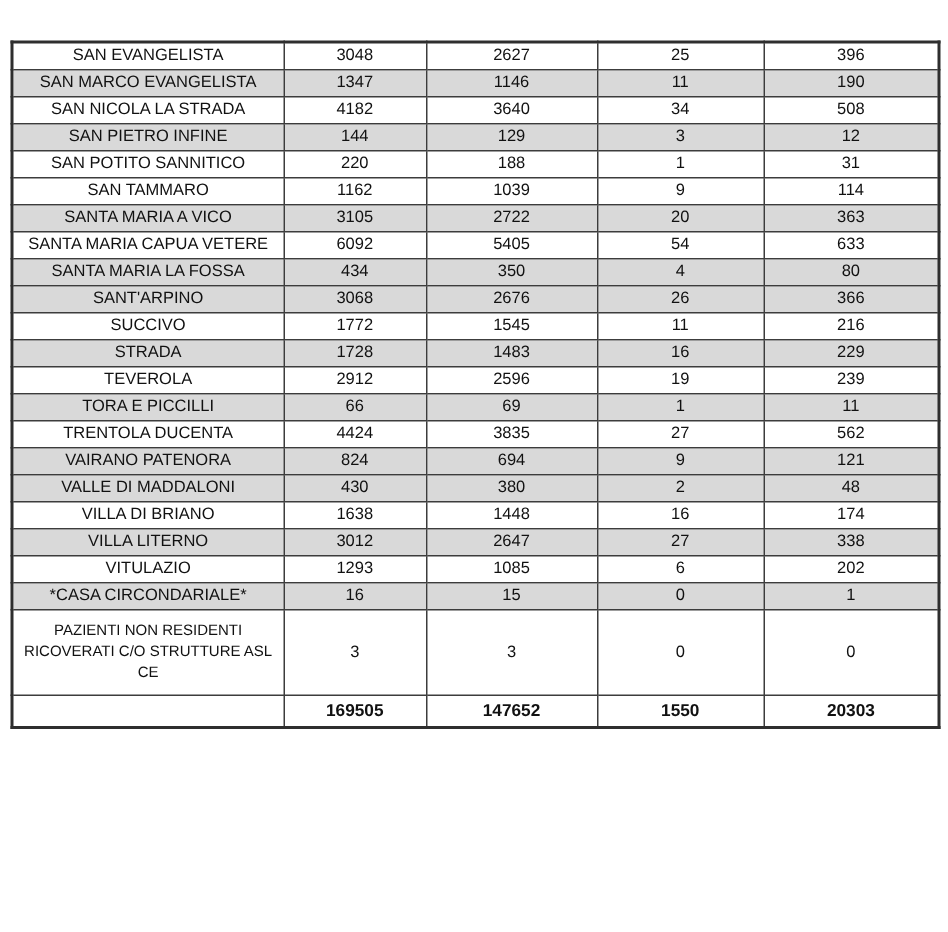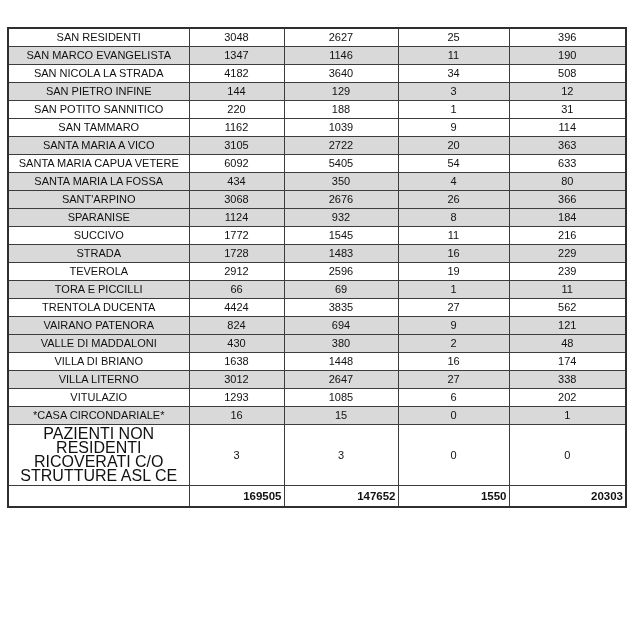--- a/index.html
+++ b/index.html
@@ -35,46 +35,45 @@
     white-space: nowrap;
   }
   .data-table tr.shaded td {
     background: #d9d9d9;
   }
   .data-table tr.tall td {
     height: 52px;
   }
   .data-table tr.tall td.name-cell {
     white-space: normal;
-    font-size: 16px;
+    font-size: 10px;
     line-height: 14px;
     padding: 2px 4px;
     margin-top: 37px;
   }
   .data-table tr.totals-row td {
     height: 20px;
     font-weight: bold;
     font-size: 11.5px;
-    text-align: right;
   }
 </style>
 </head>
 <body>
 
 <table class="data-table">
   <colgroup>
     <col style="width:181px">
     <col style="width:95px">
     <col style="width:114px">
     <col style="width:111px">
     <col style="width:117px">
   </colgroup>
   <tbody id="table-body">
       <tr>
-        <td class="name-cell">SAN RESIDENTI</td>
+        <td class="name-cell">SAN EVANGELISTA</td>
         <td>3048</td>
         <td>2627</td>
         <td>25</td>
         <td>396</td>
       </tr>
       <tr class="shaded">
         <td class="name-cell">SAN MARCO EVANGELISTA</td>
         <td>1347</td>
         <td>1146</td>
         <td>11</td>
@@ -128,27 +127,20 @@
         <td>350</td>
         <td>4</td>
         <td>80</td>
       </tr>
       <tr class="shaded">
         <td class="name-cell">SANT'ARPINO</td>
         <td>3068</td>
         <td>2676</td>
         <td>26</td>
         <td>366</td>
-      </tr>
-      <tr class="shaded">
-        <td class="name-cell">SPARANISE</td>
-        <td>1124</td>
-        <td>932</td>
-        <td>8</td>
-        <td>184</td>
       </tr>
       <tr>
         <td class="name-cell">SUCCIVO</td>
         <td>1772</td>
         <td>1545</td>
         <td>11</td>
         <td>216</td>
       </tr>
       <tr class="shaded">
         <td class="name-cell">STRADA</td>

